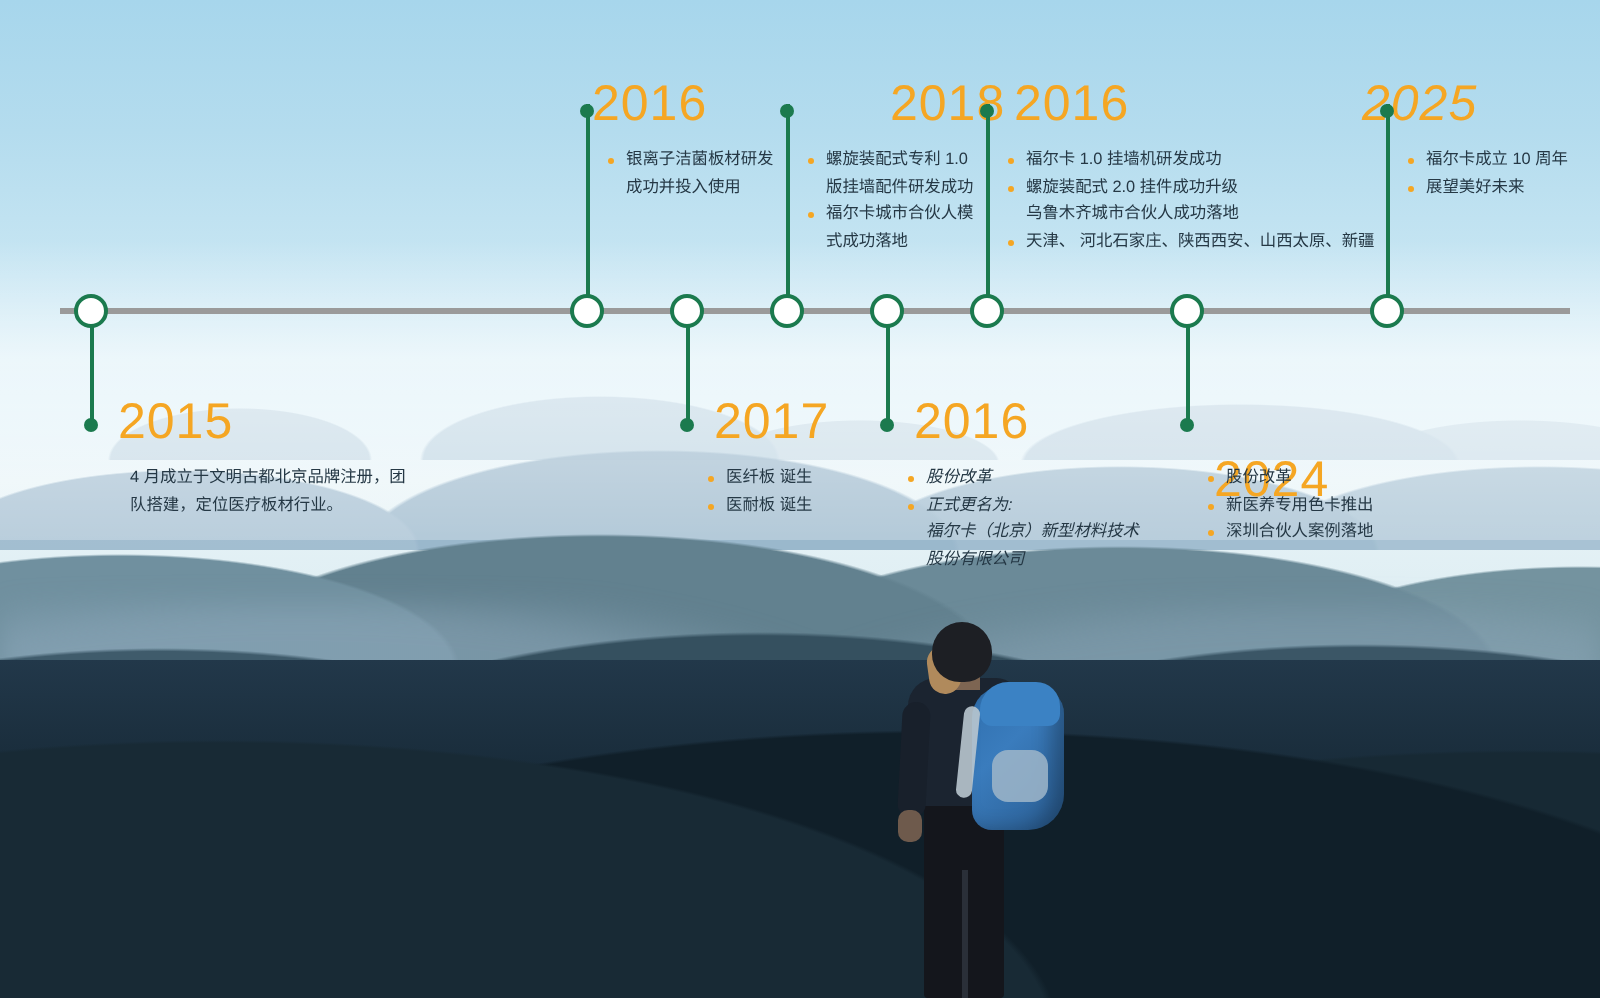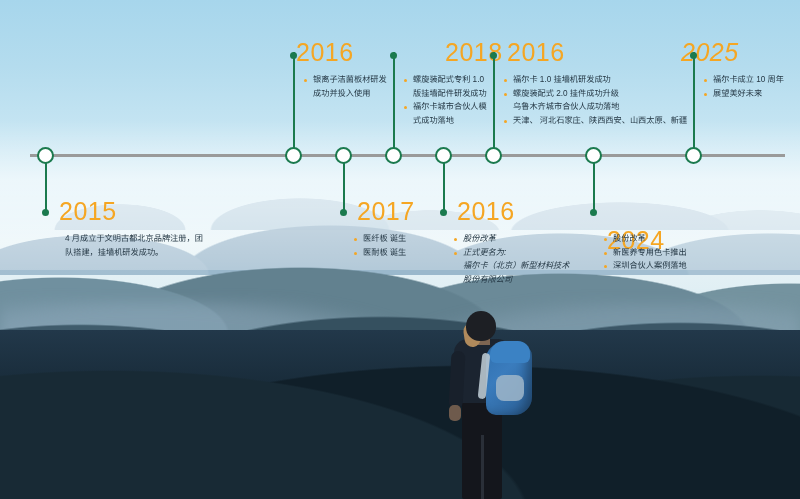--- a/index.html
+++ b/index.html
@@ -184,21 +184,21 @@
           <li class="bullets-item">展望美好未来</li>
         </ul>
       </div>
       <div class="node" style="left: 37px;"></div>
       <div class="stem stem-dn" style="left: 45px; height: 52px;"></div>
       <div class="dot" style="left: 42px; top: 209px;"></div>
       <div class="year" style="left: 59px; top: 197px;">2015</div>
       <div class="block" style="left: 52px; top: 229px;">
         <ul class="bullets">
           <li class="bullets-item cont">4 月成立于文明古都北京品牌注册，团</li>
-          <li class="bullets-item cont">队搭建，挂墙机研发成功。</li>
+          <li class="bullets-item cont">队搭建，定位医疗板材行业。</li>
         </ul>
       </div>
       <div class="node" style="left: 335px;"></div>
       <div class="stem stem-dn" style="left: 343px; height: 52px;"></div>
       <div class="dot" style="left: 340px; top: 209px;"></div>
       <div class="year" style="left: 357px; top: 197px;">2017</div>
       <div class="block" style="left: 350px; top: 229px;">
         <ul class="bullets">
           <li class="bullets-item">医纤板 诞生</li>
           <li class="bullets-item">医耐板 诞生</li>

